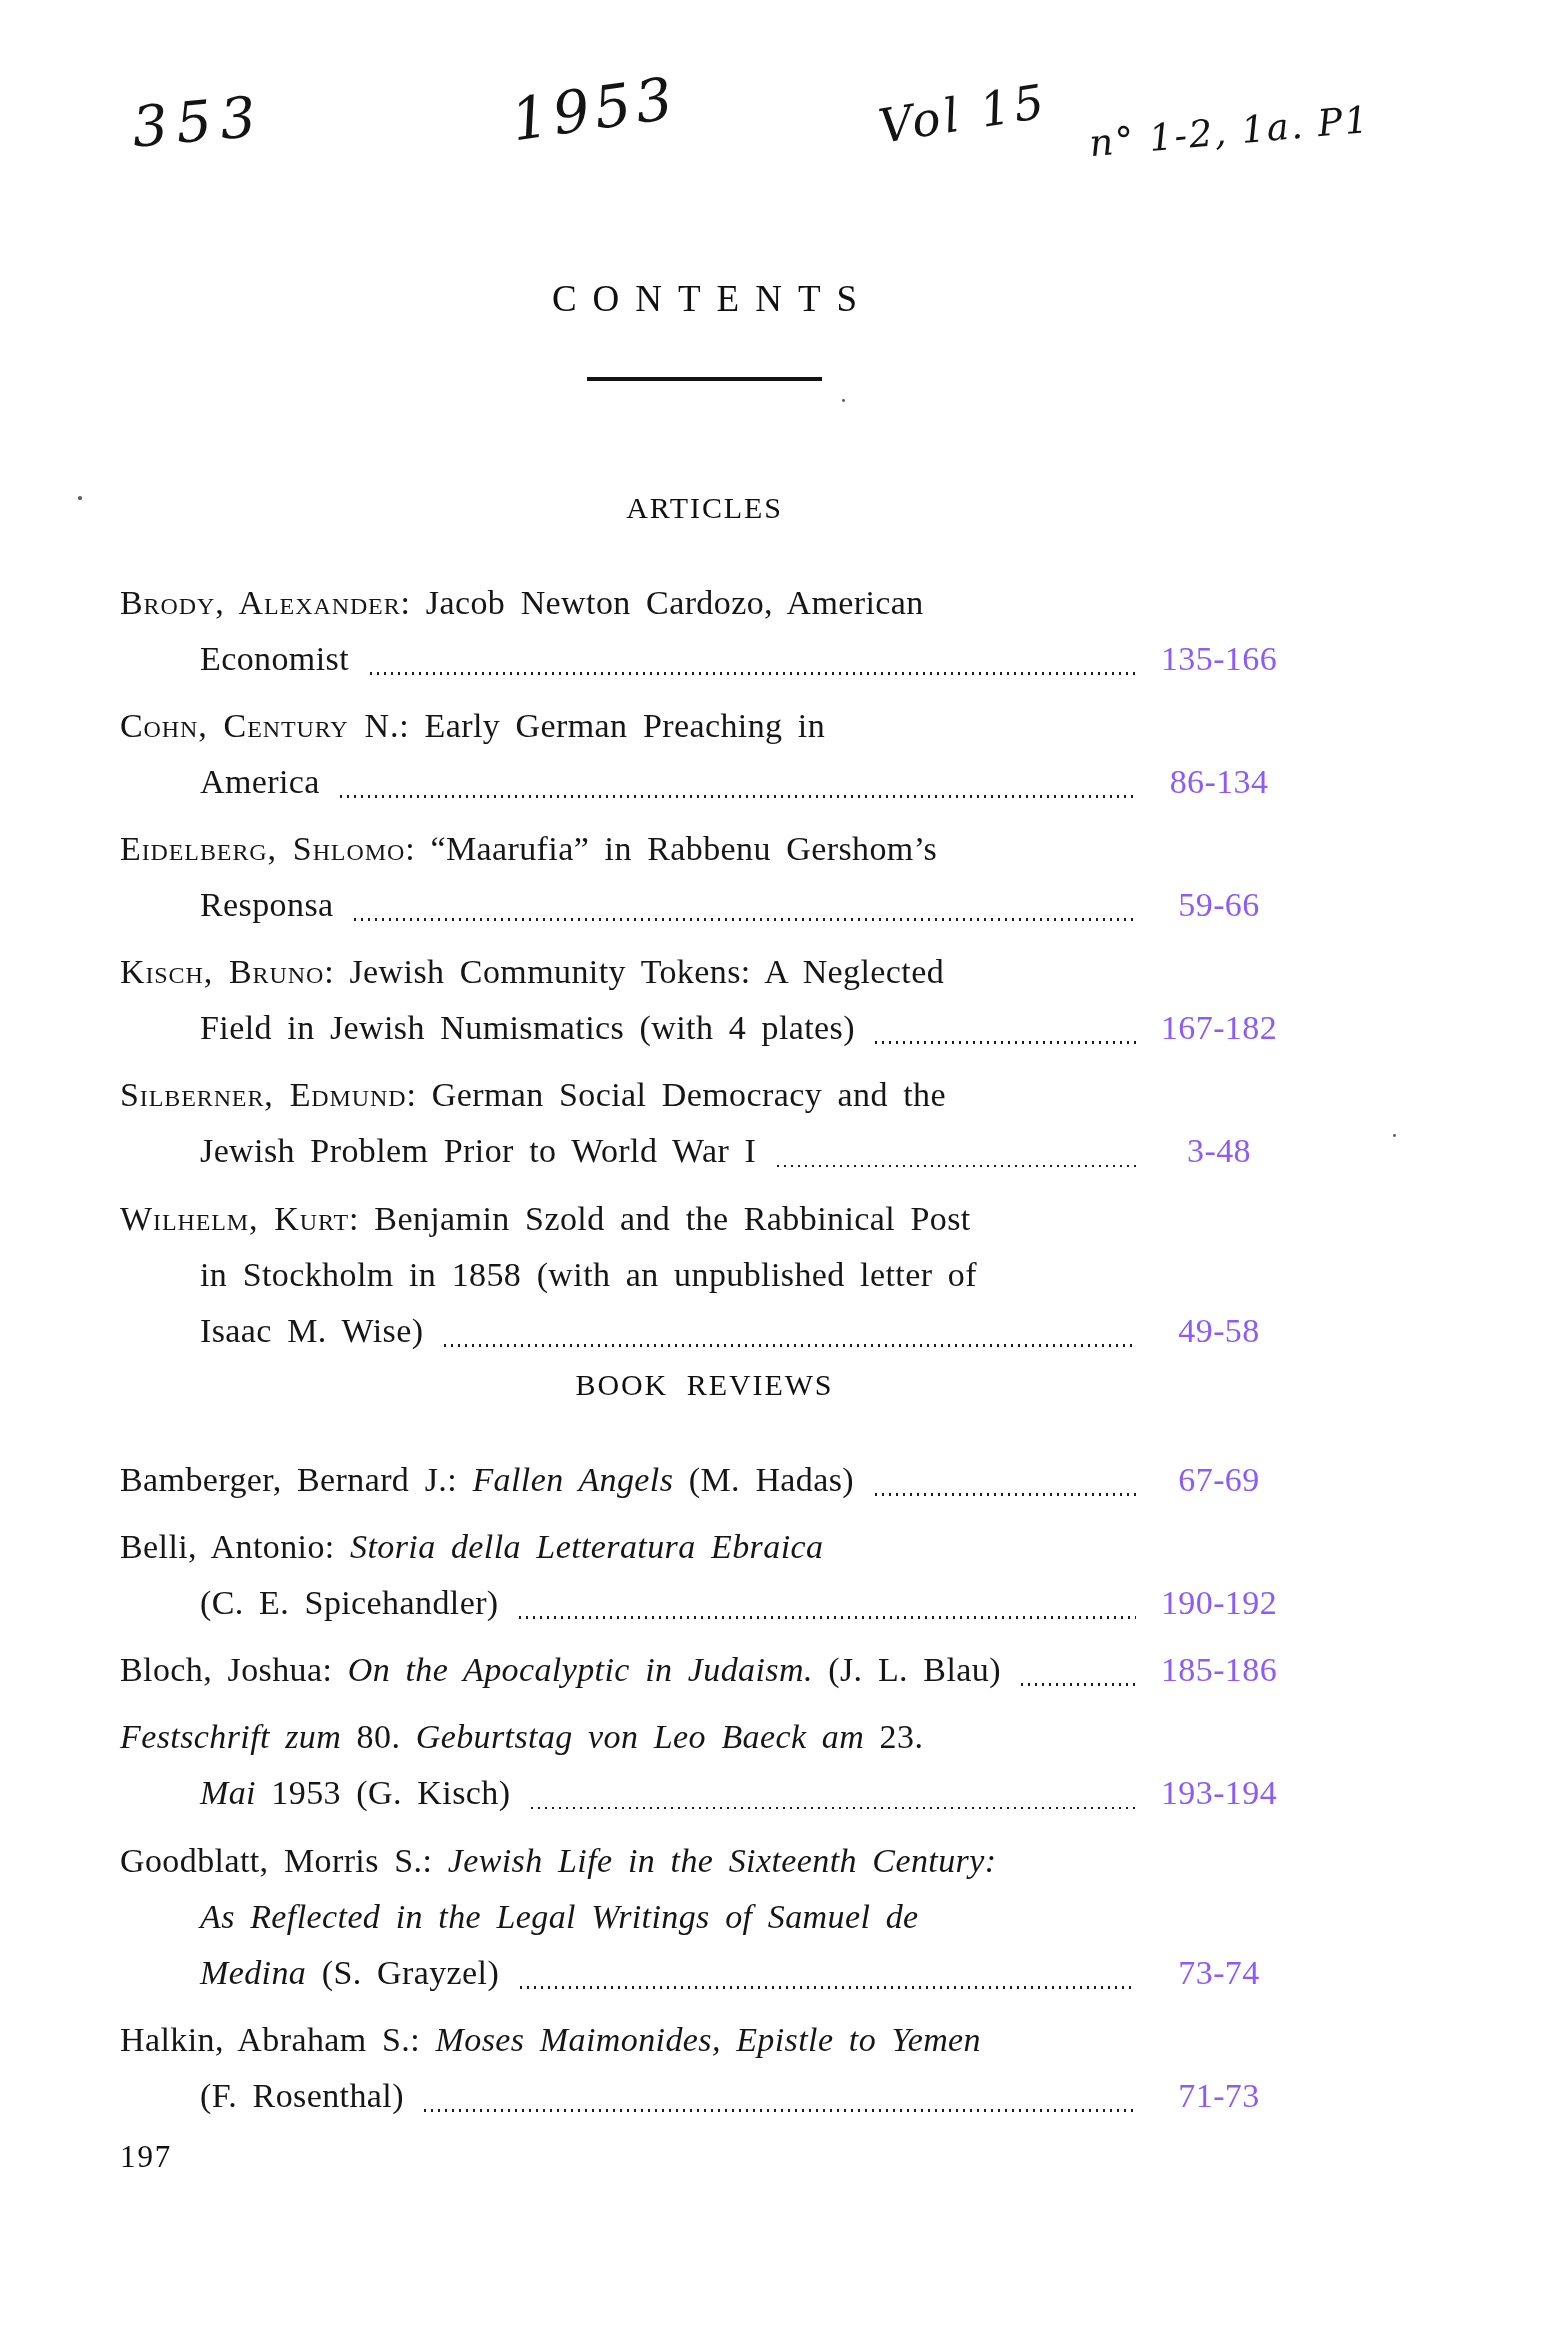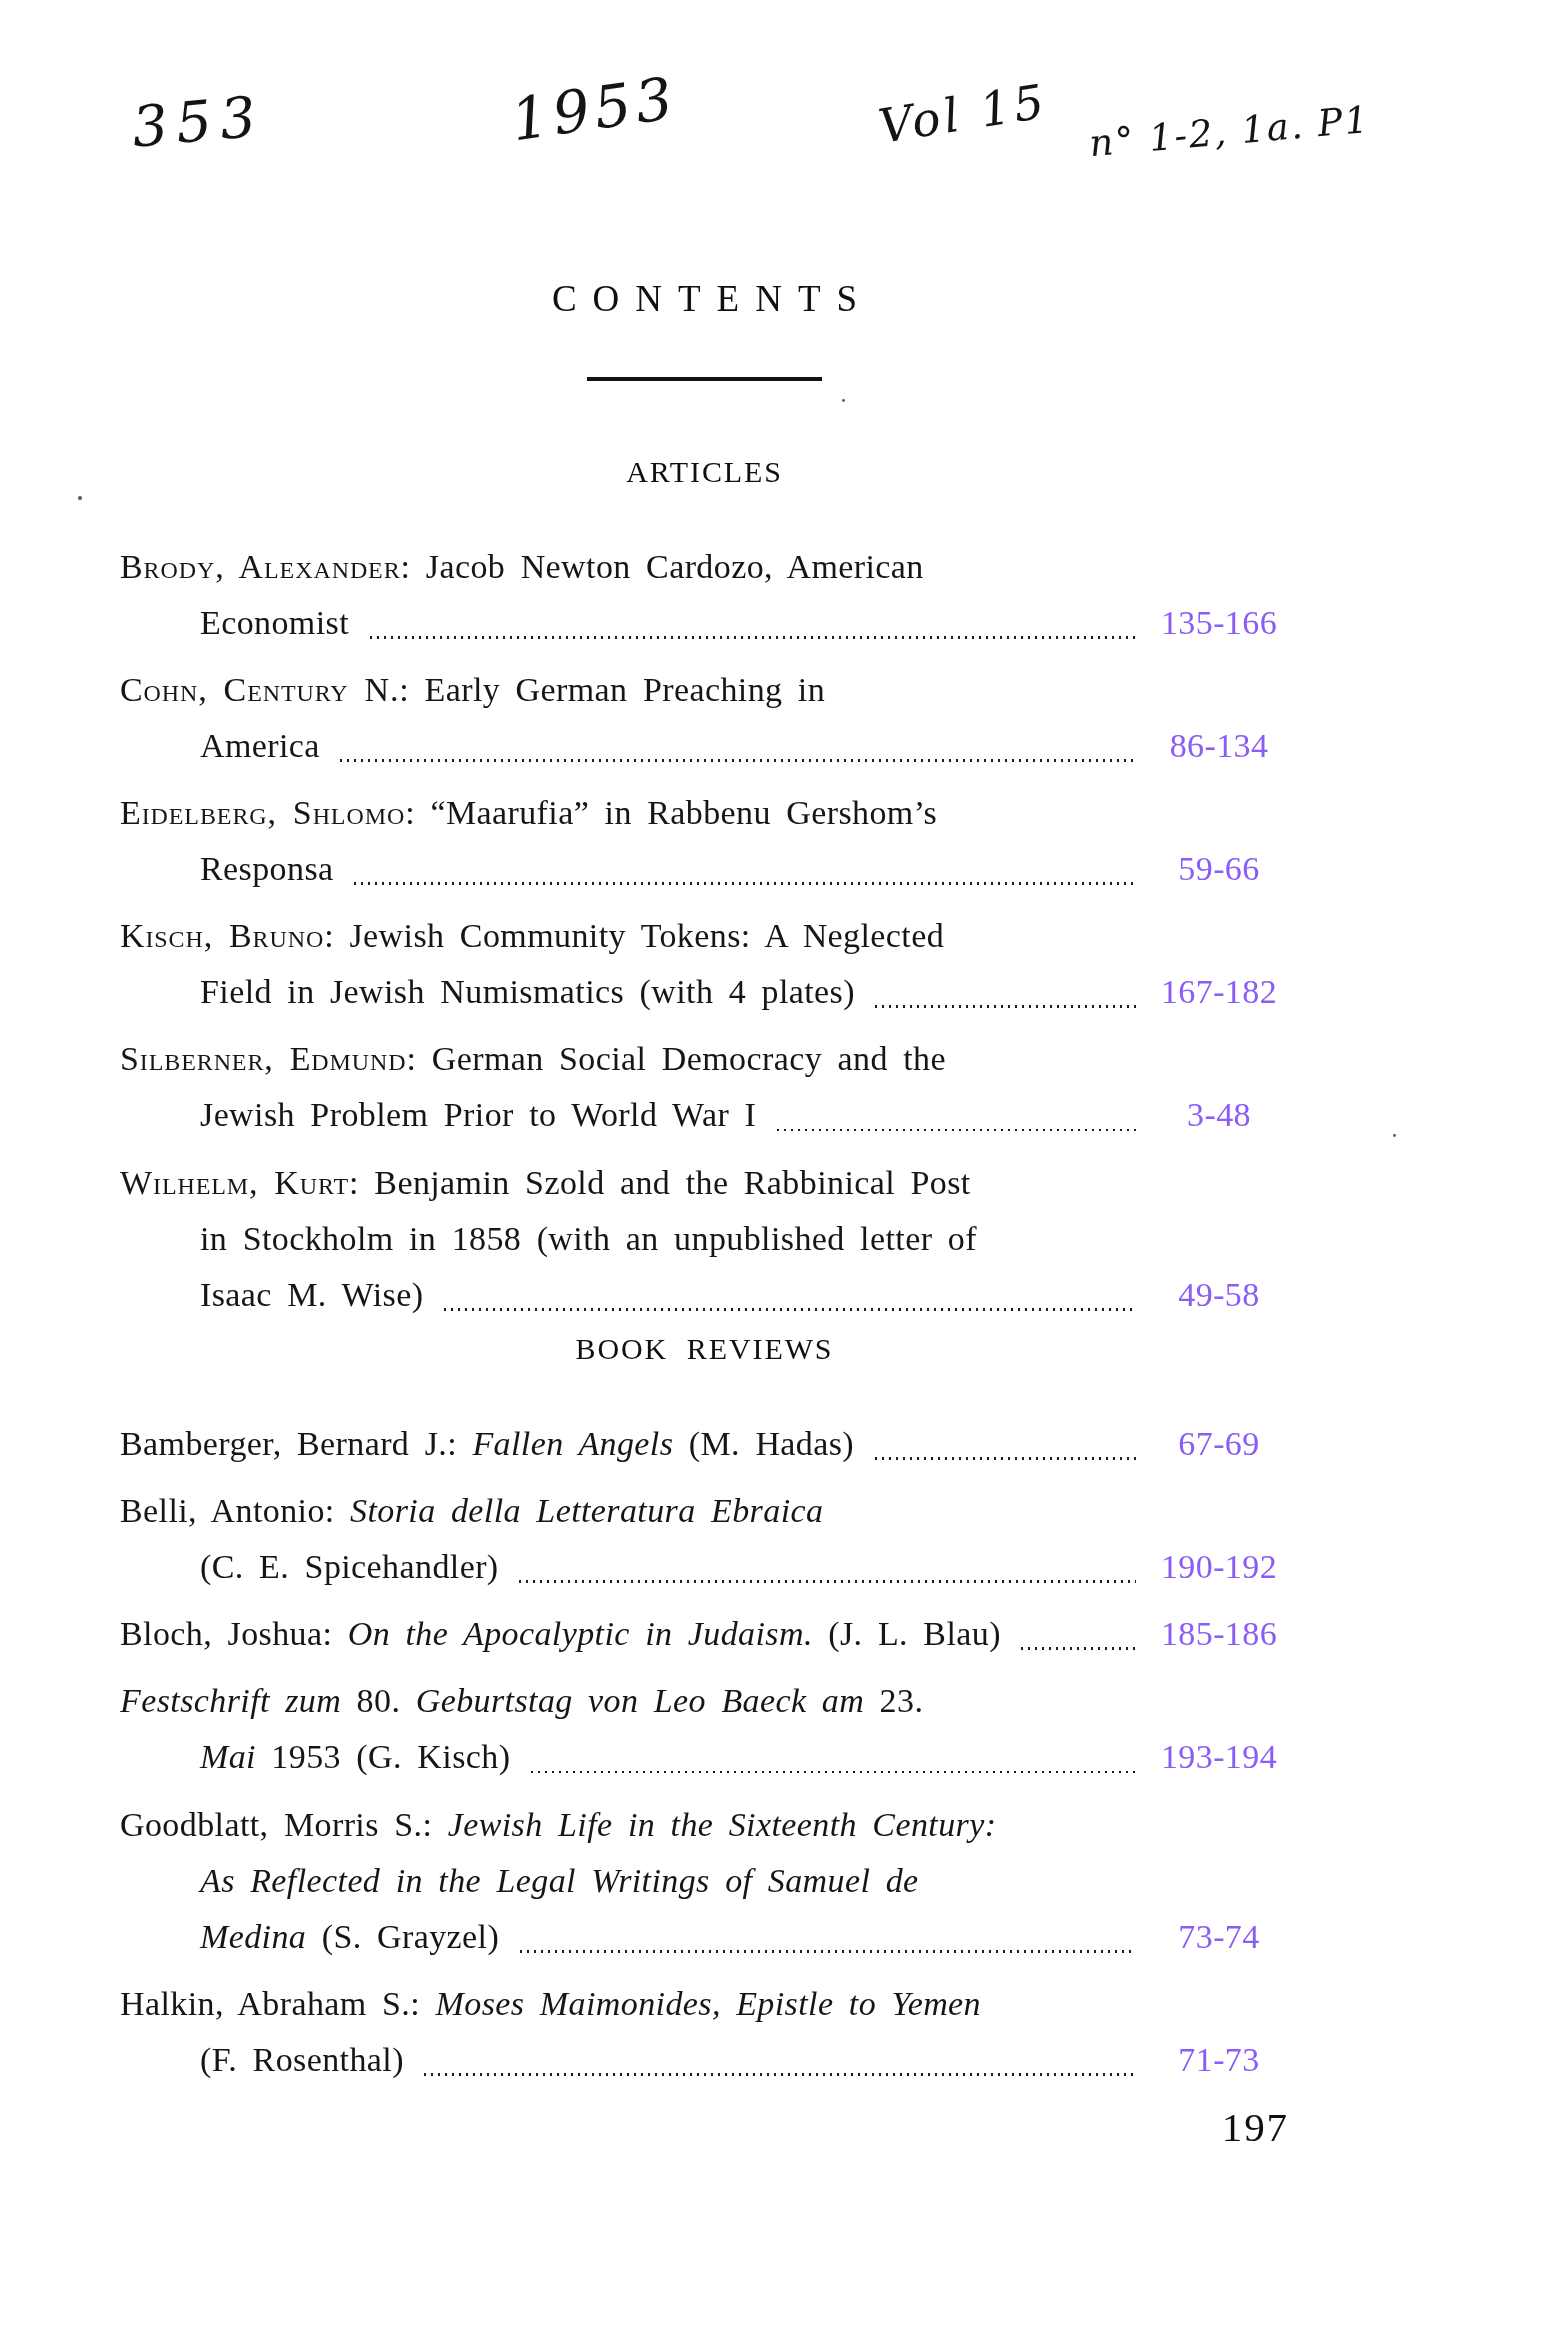--- a/index.html
+++ b/index.html
@@ -26,40 +26,40 @@
   h1.contents-title{
     margin:280px 0 0 0;text-align:center;font-weight:400;
     font-size:37px;line-height:37px;letter-spacing:16px;text-indent:16px;color:#101010;
   }
   .title-rule{width:235px;height:3.7px;background:#131313;margin:60px auto 0 auto;}
 
   h2.section-heading{
     text-align:center;font-weight:400;font-size:30px;line-height:30px;
     letter-spacing:1.9px;word-spacing:9.3px;color:#101010;margin:0;
   }
-  .section-articles h2{margin-top:76px;}
+  .section-articles h2{margin-top:112px;}
   .section-reviews h2{}
 
   .entries{margin-top:52px;}
   .entry{font-size:34px;line-height:56px;margin-bottom:11.2px;word-spacing:6.5px;letter-spacing:0.4px;}
   .entry .line{white-space:nowrap;}
   .entry .cont{padding-left:80px;}
   .line-flex{display:flex;}
   .line-flex .text-part{flex:0 0 auto;white-space:nowrap;}
   .leader{
     flex:1 1 auto;min-width:34px;height:2.8px;align-self:flex-end;
     margin:0 13px 12px 20.5px;
     background:repeating-linear-gradient(to right,#1d1d1d 0 2.4px,transparent 2.4px 7px);
   }
   .pages{flex:0 0 140px;width:140px;text-align:center;white-space:nowrap;color:#8b5cf6;}
 
   .sc{font-variant:small-caps;letter-spacing:0.9px;}
   .it{font-style:italic;}
 
-  .page-number{ text-align:right;font-size:41px;margin-top:15px;letter-spacing:1.9px;color:#101010;}
+  .page-number{ text-align:left;font-size:31px;margin-top:15px;letter-spacing:1.9px;color:#101010;}
 
   
   .speck{position:absolute;background:#2b2b2b;border-radius:50%;opacity:.75;}
   .speck1{left:78px;top:496px;width:3.7px;height:3.7px;}
   .speck2{left:842px;top:399px;width:2.8px;height:2.8px;}
   .speck3{left:1393px;top:1134px;width:2.8px;height:2.8px;}
 </style>
 </head>
 <body>
 

